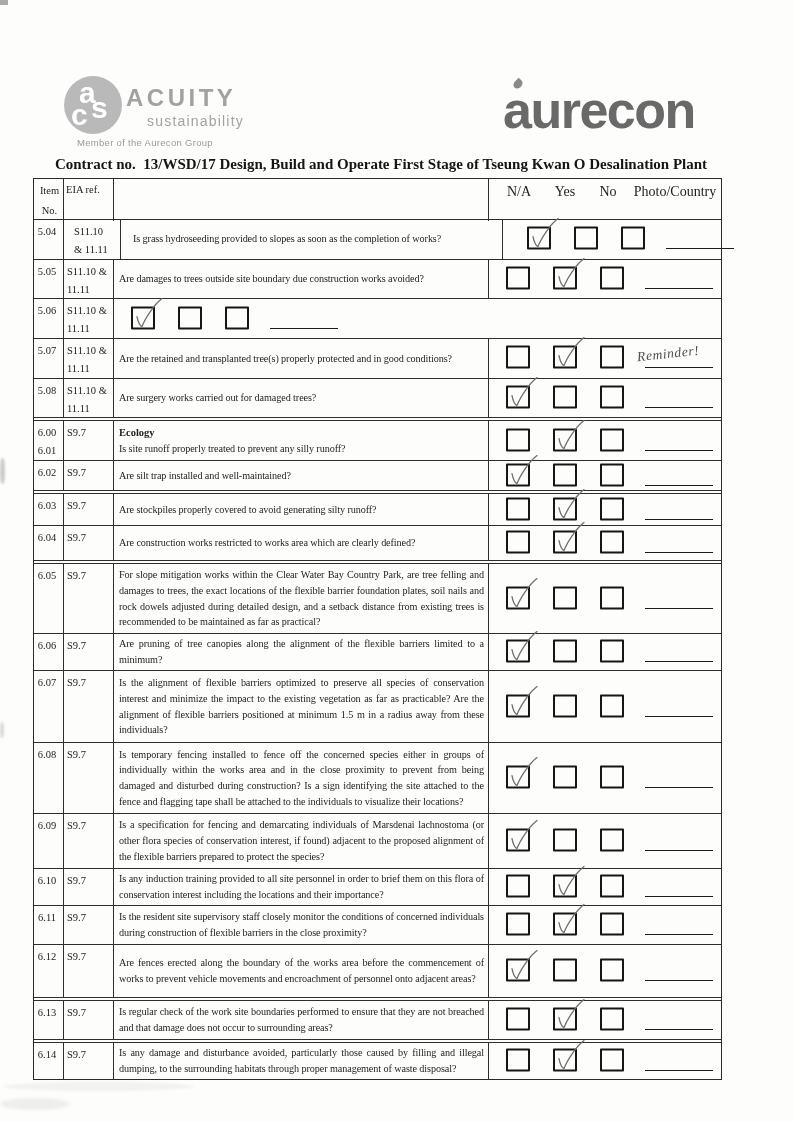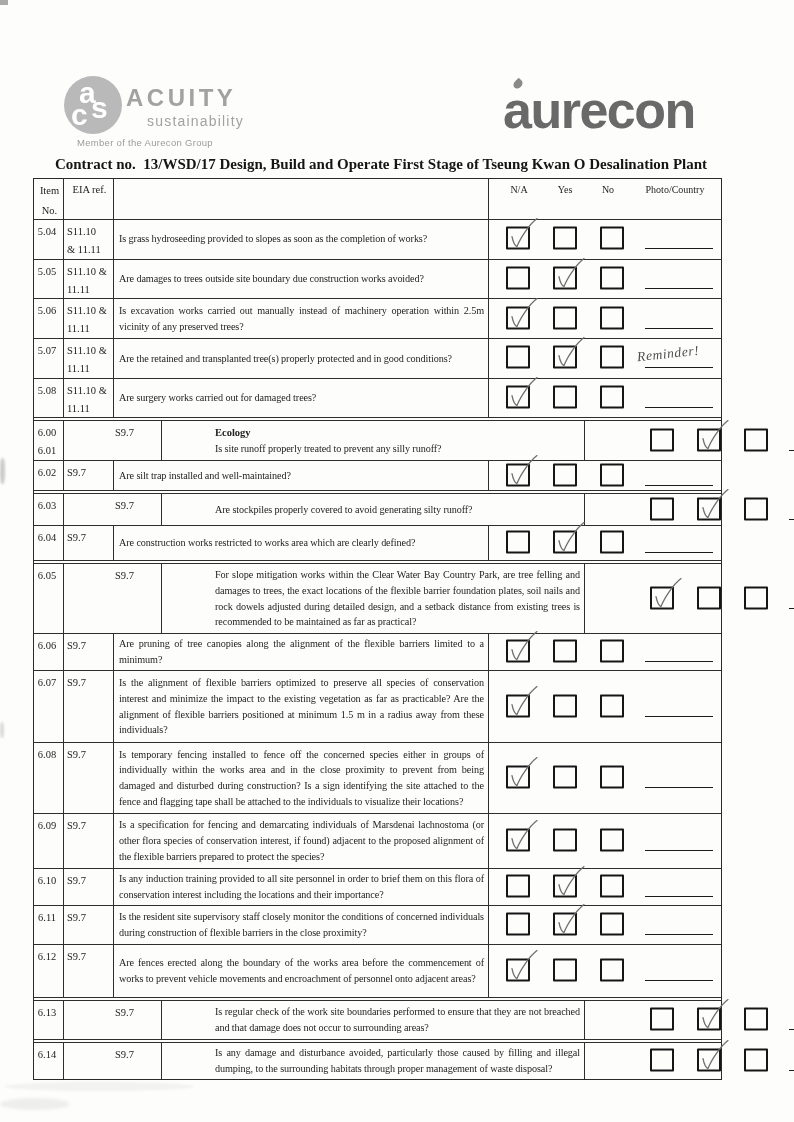--- a/index.html
+++ b/index.html
@@ -29,31 +29,31 @@
   
   .doc-title{position:absolute;left:36px;top:156px;width:690px;text-align:center;
              font-weight:bold;font-size:15px;color:#151515;white-space:nowrap;}
 
   
   .checklist{position:absolute;left:33px;top:178px;width:689px;border:1.8px solid #2a2a2a;
              box-sizing:border-box;background:transparent;}
   .trow,.thead{display:grid;grid-template-columns:30px 50px 375px 1fr;box-sizing:border-box;}
   .thead{height:40px;}
   .trow{border-top:1.6px solid #2e2e2e;}
-  .trow.dbl{border-top:4px double #2e2e2e;gap:48px;}
+  .trow.dbl{border-top:4px double #2e2e2e;}
   .cell{box-sizing:border-box;position:relative;}
   .c-item,.c-eia,.c-q{border-right:1.4px solid #2e2e2e;}
   .c-item{font-size:10.5px;line-height:1.7;text-align:center;padding:3px 3px 0 0;}
   .c-eia{font-size:10.5px;line-height:1.7;padding:3px 0 0 3px;}
   .c-q{padding:2px 4px 2px 5px;font-size:10.2px;display:flex;flex-direction:column;justify-content:center;}
   .qhead{font-weight:bold;font-size:10.5px;line-height:1.55;}
   .qtext{text-align:justify;line-height:1.55;letter-spacing:-0.1px;color:#1d1d1d;}
   .h-item{font-size:10.5px;line-height:1.9;padding:2px 0 0 2px;}
-  .h-eia{font-size:10.5px;padding:2px 0 0 2px;text-align:center;}
-  .hl{position:absolute;top:5px;font-size:10px;text-align:center;color:#1d1d1d;}
+  .h-eia{font-size:10.5px;padding:2px 0 0 2px;}
+  .hl{position:absolute;top:5px;font-size:14px;text-align:center;color:#1d1d1d;}
   .hl-na{left:14px;width:32px;}
   .hl-yes{left:60px;width:32px;}
   .hl-no{left:103px;width:32px;}
   .hl-photo{left:140px;width:92px;}
 
   
   .c-ans{position:relative;}
   .cb{position:absolute;top:50%;transform:translateY(-54%);width:20px;height:19px;
       border:2.6px solid #161616;border-radius:1px;}
   .cb-na{left:17px;} .cb-yes{left:64px;} .cb-no{left:111px;}
@@ -103,21 +103,21 @@
       <div class="cell c-eia h-eia">EIA ref.</div>
       <div class="cell c-q"></div>
       <div class="cell c-ans">
         <span class="hl hl-na">N/A</span>
         <span class="hl hl-yes">Yes</span>
         <span class="hl hl-no">No</span>
         <span class="hl hl-photo">Photo/Country</span>
       </div>
     </div>
     <div>
-        <div class="trow" style="min-height: 34px;">
+        <div class="trow" style="min-height: 34px; gap: 7px;">
           <div class="cell c-item">
             <div>5.04</div>
           </div>
           <div class="cell c-eia">
             <div>S11.10</div>
             <div>&amp; 11.11</div>
           </div>
           <div class="cell c-q">
             <div class="qtext">Is grass hydroseeding provided to slopes as soon as the completion of works?</div>
           </div>
@@ -154,23 +154,20 @@
             <div class="rline"></div>
           </div>
         </div>
         <div class="trow" style="min-height: 38px;">
           <div class="cell c-item">
             <div>5.06</div>
           </div>
           <div class="cell c-eia">
             <div>S11.10 &amp;</div>
             <div>11.11</div>
-          </div>
-          <div class="cell c-q">
-            <div class="qtext">Is excavation works carried out manually instead of machinery operation within 2.5m vicinity of any preserved trees?</div>
           </div>
           <div class="cell c-ans">
             <div class="cb cb-na">
               <svg class="tick" viewBox="0 0 34 34">
                 <path d="M8 18 C9 23 11 27 13 28 C16 20 25 6 33 0"></path>
               </svg>
             </div>
             <div class="cb cb-yes"></div>
             <div class="cb cb-no"></div>
             <div class="rline"></div>

